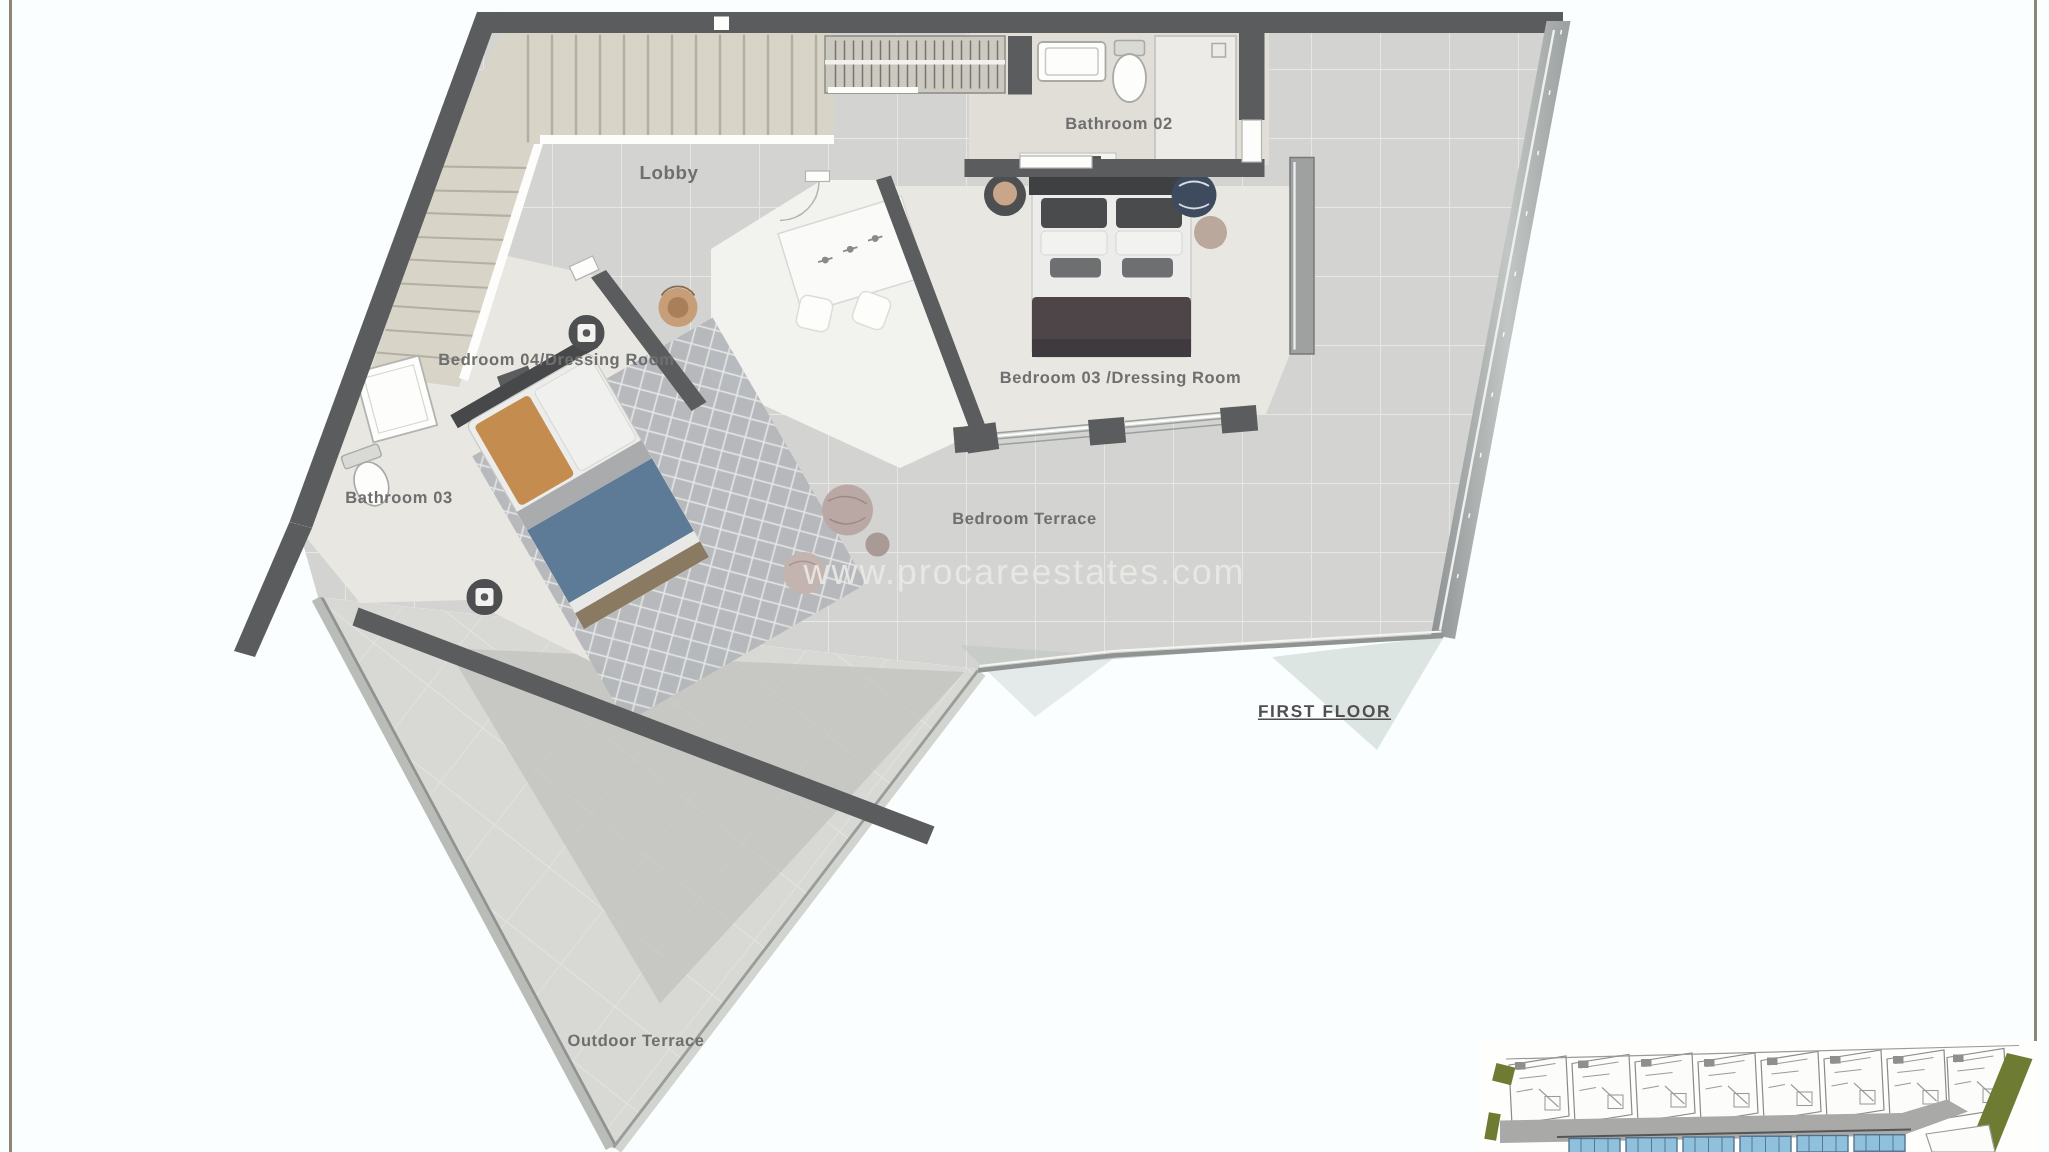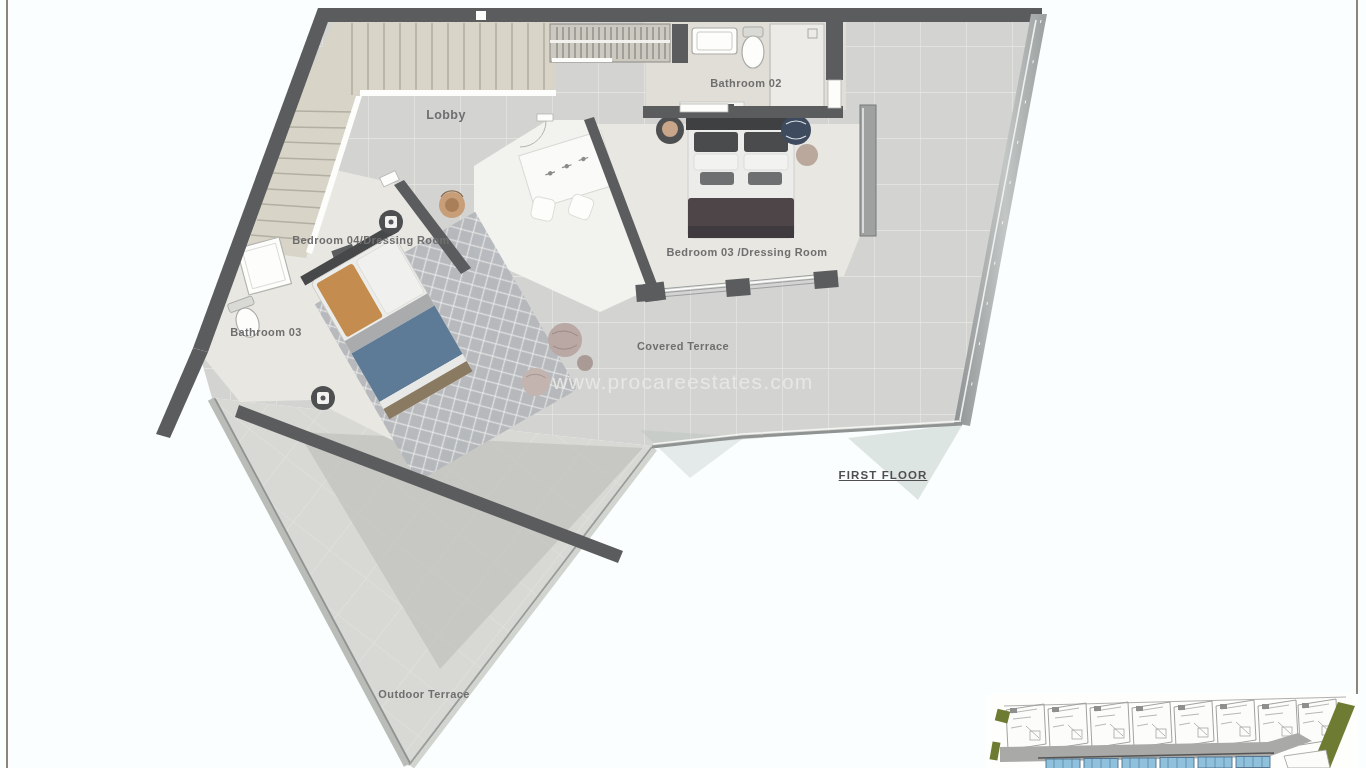--- a/index.html
+++ b/index.html
@@ -6,21 +6,21 @@
   .page{position:relative;width:1366px;height:768px;background:var(--page-bg,#fbfeff);overflow:hidden;
         font-family:"Liberation Sans",sans-serif;}
   .edge-line{position:absolute;top:0;bottom:0;width:2px;background:var(--border-color,#8d8577);}
   .edge-line.left{left:6px;}
   .edge-line.right{left:1356px;}
   svg.plan{position:absolute;left:0;top:0;}
   .lbl{position:absolute;transform:translate(-50%,-50%);font-weight:700;font-size:11px;
        color:var(--label-text,#6f6f6f);letter-spacing:.4px;white-space:nowrap;}
   .lbl.lobby{font-size:12.5px;}
   .lbl.ff{font-size:11.5px;color:#4f4f4f;letter-spacing:1.1px;}
-  .wm{position:absolute;transform:translate(-50%,-50%);font-weight:400;font-size:21px;
+  .wm{position:absolute;transform:translate(-50%,-50%);font-weight:400;font-size:24px;
       color:var(--watermark-text,#e9e9e5);letter-spacing:1.2px;opacity:.92;white-space:nowrap;}
 </style>
 </head>
 <body>
 
 <div class="page">
   <div class="edge-line left"></div>
   <div class="edge-line right"></div>
 
   <svg class="plan" width="1366" height="768" viewBox="0 0 1366 768">
@@ -289,17 +289,17 @@
       </g>
       <path d="M1284 756 L1326 750 L1330 768 L1288 768 Z" fill="#fcfcfb" stroke="#9a9a98" stroke-width="0.8"></path>
     </g>
   </svg>
 
   <span class="lbl lobby" style="left:446px;top:115px;">Lobby</span>
   <span class="lbl" style="left:746px;top:83px;text-align:center;">Bathroom 02</span>
   <span class="lbl" style="left:747px;top:252px;">Bedroom 03 /Dressing Room</span>
   <span class="lbl" style="left:371px;top:240px;">Bedroom 04/Dressing Room</span>
   <span class="lbl" style="left:266px;top:332px;">Bathroom 03</span>
-  <span class="lbl" style="left:683px;top:346px;">Covered Terrace</span>
+  <span class="lbl" style="left:683px;top:346px;">Bedroom Terrace</span>
   <span class="lbl" style="left:424px;top:678px;margin-top:16px;">Outdoor Terrace</span>
   <span class="lbl ff" style="left:883px;top:475px;text-decoration:underline;">FIRST FLOOR</span>
   <span class="wm" style="left:683px;top:382px;">www.procareestates.com</span>
 </div>
 
 </body></html>

